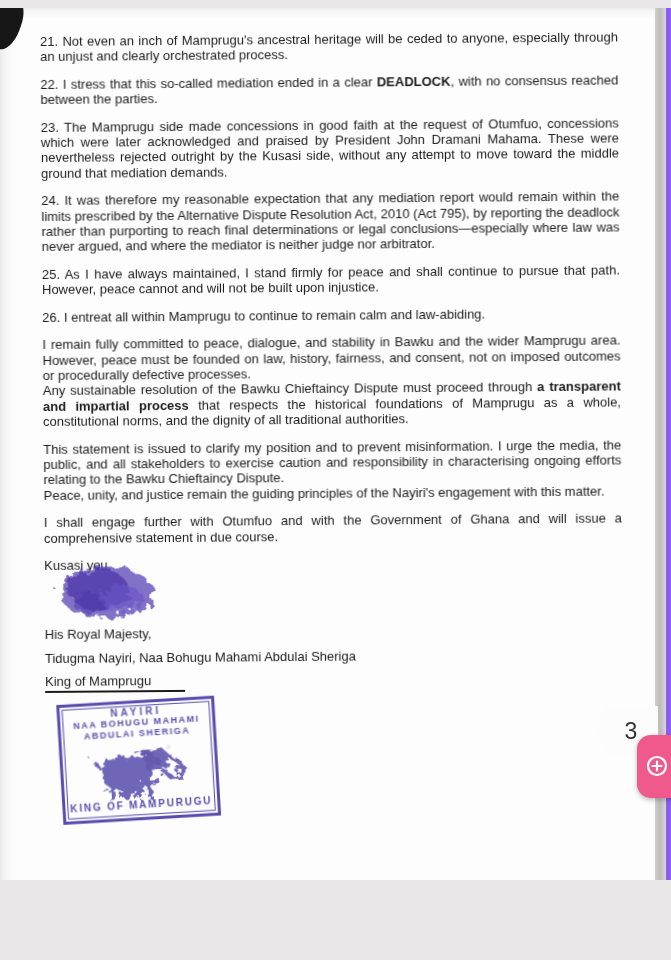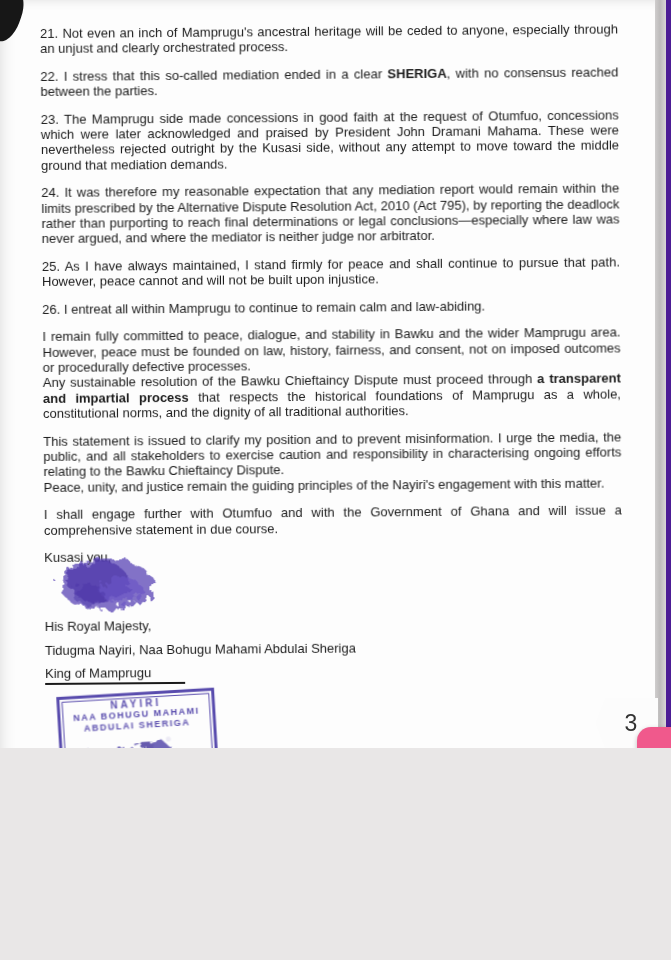--- a/index.html
+++ b/index.html
@@ -1,21 +1,21 @@
 <!DOCTYPE html>
 <html><head>
 <meta charset="utf-8">
 <style>
   * { margin:0; padding:0; box-sizing:border-box; }
   html,body { background:#e9e7e7; }
   body { font-family:"Liberation Sans", sans-serif; }
 
   .screen{
-    position:relative; width:671px; height:748px;
-    background:#4c1d95; overflow:hidden; margin:0 auto;
+    position:relative; width:671px; height:872px;
+    background:#8b5cf6; overflow:hidden; margin:8px auto;
   }
 
   
   .doc-page{
     position:absolute; left:0; top:0; width:656px; height:935px;
     background:#fdfdfd;
     box-shadow:inset 14px 0 18px -16px rgba(0,0,0,.18), inset 0 10px 12px -10px rgba(0,0,0,.12);
   }
   .corner-smudge{
     position:absolute; left:-9px; top:-12px; width:30px; height:54px;
@@ -118,21 +118,21 @@
 
 <div class="screen">
 
   <div class="doc-page">
     <div class="corner-smudge"></div>
 
     <div class="content">
 
       <p class="para"><span>21. Not even an inch of Mamprugu's ancestral heritage will be ceded to anyone, especially through an unjust and clearly orchestrated process.</span></p>
 
-      <p class="para"><span>22. I stress that this so-called mediation ended in a clear </span><b>SHERIGA</b><span>, with no consensus reached between the parties.</span></p>
+      <p class="para"><span>22. I stress that this so-called mediation ended in a clear </span><b>DEADLOCK</b><span>, with no consensus reached between the parties.</span></p>
 
       <p class="para"><span>23. The Mamprugu side made concessions in good faith at the request of Otumfuo, concessions which were later acknowledged and praised by President John Dramani Mahama. These were nevertheless rejected outright by the Kusasi side, without any attempt to move toward the middle ground that mediation demands.</span></p>
 
       <p class="para"><span>24. It was therefore my reasonable expectation that any mediation report would remain within the limits prescribed by the Alternative Dispute Resolution Act, 2010 (Act 795), by reporting the deadlock rather than purporting to reach final determinations or legal conclusions—especially where law was never argued, and where the mediator is neither judge nor arbitrator.</span></p>
 
       <p class="para"><span>25. As I have always maintained, I stand firmly for peace and shall continue to pursue that path. However, peace cannot and will not be built upon injustice.</span></p>
 
       <p class="para"><span>26. I entreat all within Mamprugu to continue to remain calm and law-abiding.</span></p>
 
       <p class="para"><span>I remain fully committed to peace, dialogue, and stability in Bawku and the wider Mamprugu area. However, peace must be founded on law, history, fairness, and consent, not on imposed outcomes or procedurally defective processes.</span></p>

